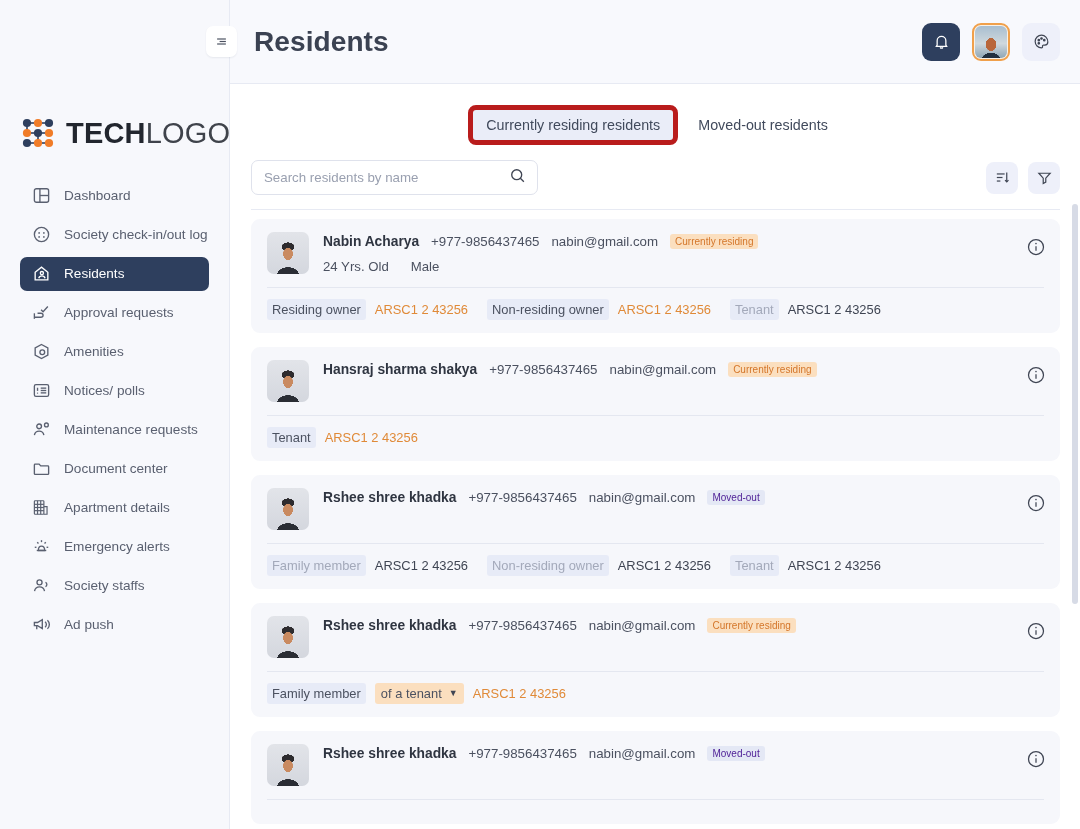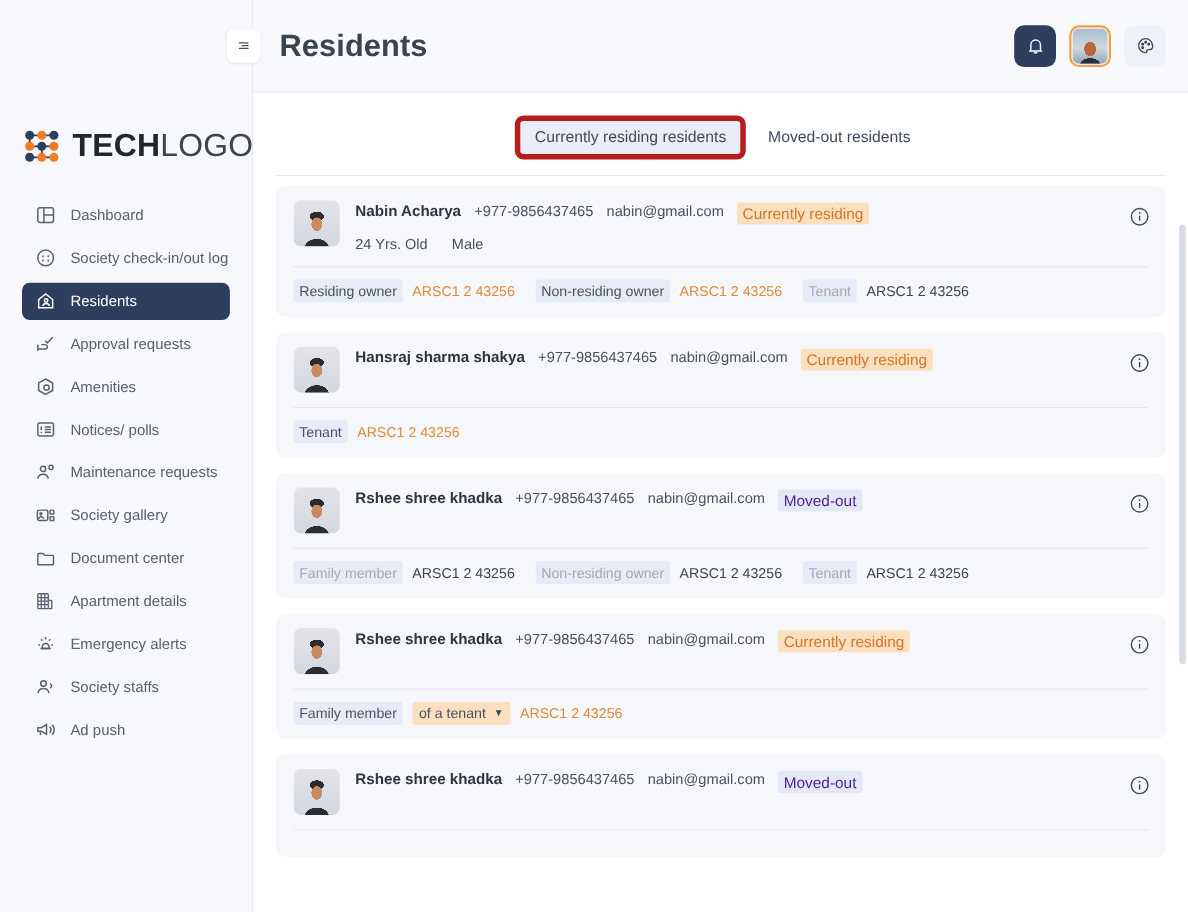--- a/index.html
+++ b/index.html
@@ -142,21 +142,21 @@
     background:
       radial-gradient(ellipse 8px 10px at 50% 52%, #c98a60 0 60%, rgba(0,0,0,0) 62%),
       radial-gradient(ellipse 9px 6px at 50% 35%, #2d2b2e 0 70%, rgba(0,0,0,0) 72%),
       radial-gradient(ellipse 15px 11px at 50% 103%, #2a2d34 0 72%, rgba(0,0,0,0) 74%),
       linear-gradient(#e2e4e9, #d4d7de);
   }
   .who { flex: 1 1 auto; min-width: 0; padding-top: 2px; }
   .who-line1 { display: flex; align-items: flex-start; gap: 12px; flex-wrap: wrap; }
   .rname { font-size: 13.8px; font-weight: bold; color: #2f3541; white-space: nowrap; }
   .rphone, .remail { font-size: 13.3px; color: #4b5160; white-space: nowrap; }
-  .badge { font-size: 14px; padding: 2px 5px; border-radius: 3px; white-space: nowrap; }
+  .badge { font-size: 10px; padding: 2px 5px; border-radius: 3px; white-space: nowrap; }
   .badge.residing { background: #fbdfbf; color: #d4762a; }
   .badge.moved { background: #e4e8f5; color: #4c1d95; }
   .who-line2 { display: flex; gap: 22px; margin-top: 10px; }
   .meta { font-size: 13.2px; color: #4b5160; white-space: nowrap; }
   .info-icon {
     position: absolute; right: 14px; top: 18px;
     width: 20px; height: 20px; cursor: pointer;
   }
 
   .card-bottom { border-top: 1px solid #e4e7f0; padding: 11px 0 13px 0;
@@ -292,32 +292,20 @@
         <span class="ic">
           <svg viewBox="0 0 24 24" fill="none" stroke="#5a6070" stroke-width="1.7">
             <circle cx="9" cy="8" r="3"></circle>
               <path d="M3 19c.6-3.3 3-5 6-5s5.4 1.7 6 5"></path>
             <circle cx="18.2" cy="6.2" r="2.4"></circle>
           </svg>
           </span>
         <span>Maintenance requests</span>
       </div>
 
-      <div class="nav-item">
-        <span class="ic">
-          <svg viewBox="0 0 24 24" fill="none" stroke="#5a6070" stroke-width="1.7">
-            <rect x="2.5" y="6" width="12" height="12" rx="2"></rect>
-              <circle cx="6.5" cy="10" r="1.1"></circle>
-            <path d="M3.5 16l3.2-3.2L10 16"></path>
-            <rect x="17" y="6" width="4.5" height="4.5" rx="1"></rect>
-              <rect x="17" y="13.5" width="4.5" height="4.5" rx="1"></rect>
-          </svg>
-          </span>
-        <span>Society gallery</span>
-      </div>
 
       <div class="nav-item">
         <span class="ic">
           <svg viewBox="0 0 24 24" fill="none" stroke="#5a6070" stroke-width="1.7">
             <path d="M3 18.5v-11a1 1 0 0 1 1-1h5l2 2.2h9a1 1 0 0 1 1 1v8.8a1 1 0 0 1-1 1H4a1 1 0 0 1-1-1z"></path>
           </svg>
           </span>
         <span>Document center</span>
       </div>
 
@@ -411,20 +399,47 @@
       </div>
     </header>
 
     <div class="content">
 
       <div class="tabs">
         <div class="tab active">Currently residing residents</div>
         <div class="tab">Moved-out residents</div>
       </div>
 
+      <div class="toolbar">
+        <div class="search">
+          <input type="text" placeholder="Search residents by name" style="">
+          <span>
+            <svg viewBox="0 0 24 24" width="19" height="19" fill="none" stroke="#3f4553" stroke-width="1.7">
+              <circle cx="11" cy="11" r="6.3"></circle>
+                <line x1="15.6" y1="15.6" x2="20" y2="20"></line>
+            </svg>
+          </span>
+        </div>
+        <div class="toolbar-right">
+          <div class="tool-btn">
+            <svg viewBox="0 0 24 24" width="17" height="17" fill="none" stroke="#3f4553" stroke-width="1.7">
+              <line x1="4" y1="7" x2="15" y2="7"></line>
+                <line x1="4" y1="12" x2="12" y2="12"></line>
+                <line x1="4" y1="17" x2="9" y2="17"></line>
+              <line x1="18" y1="5" x2="18" y2="18"></line>
+                <path d="M15.6 15.6 18 18.2l2.4-2.6"></path>
+            </svg>
+          </div>
+          <div class="tool-btn">
+            <svg viewBox="0 0 24 24" width="17" height="17" fill="none" stroke="#3f4553" stroke-width="1.7">
+              <path d="M4 6h16l-6.2 7v5.5l-3.6 2V13z"></path>
+            </svg>
+          </div>
+        </div>
+      </div>
 
       <div class="list">
 
         <div class="card">
           <div class="info-icon">
             <svg viewBox="0 0 24 24" width="20" height="20" fill="none" stroke="#3f4553" stroke-width="1.5">
               <circle cx="12" cy="12" r="9"></circle>
                 <circle cx="12" cy="7.9" r=".95" fill="#3f4553" stroke="none"></circle>
               <line x1="12" y1="11" x2="12" y2="16.5"></line>
             </svg>

